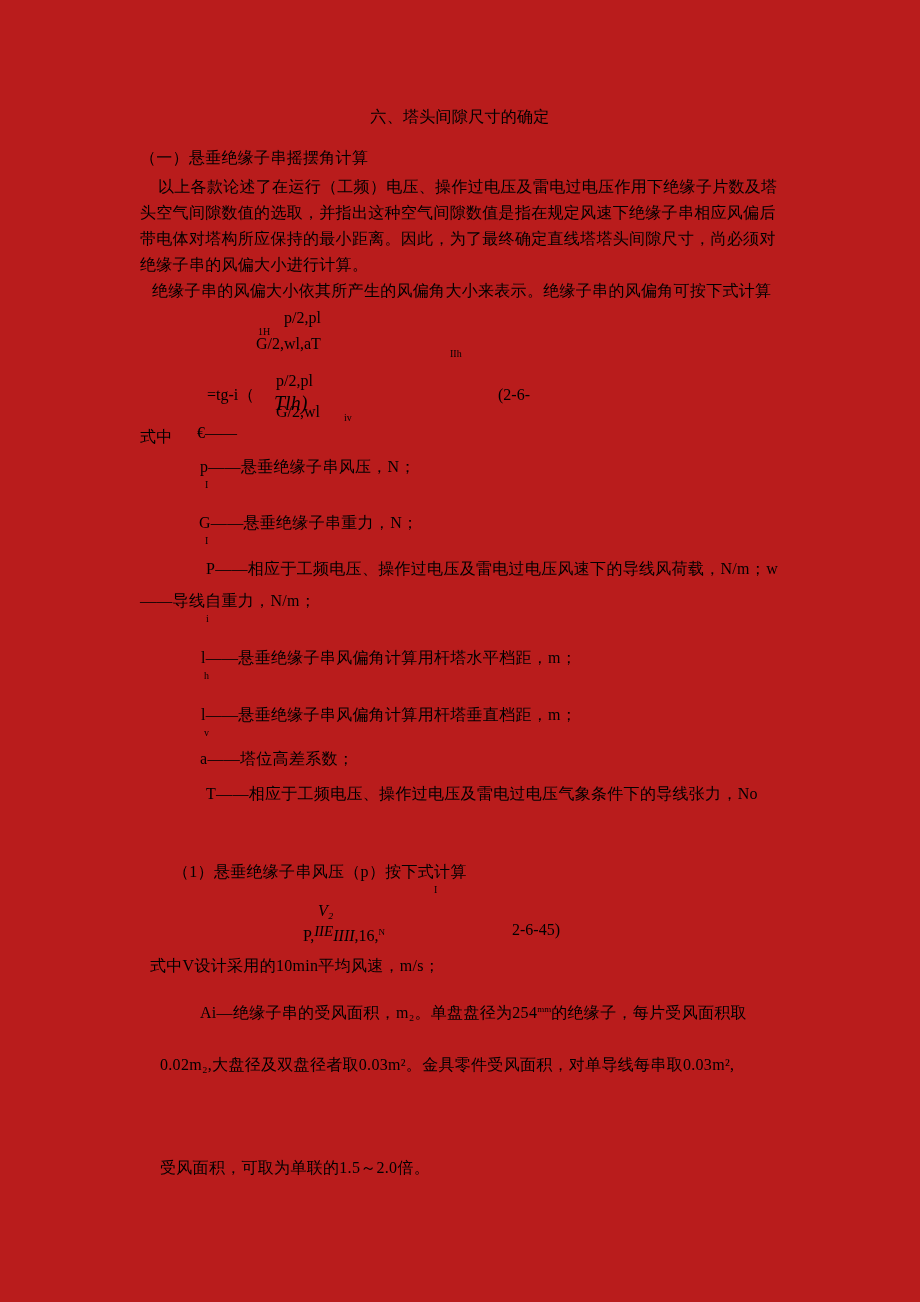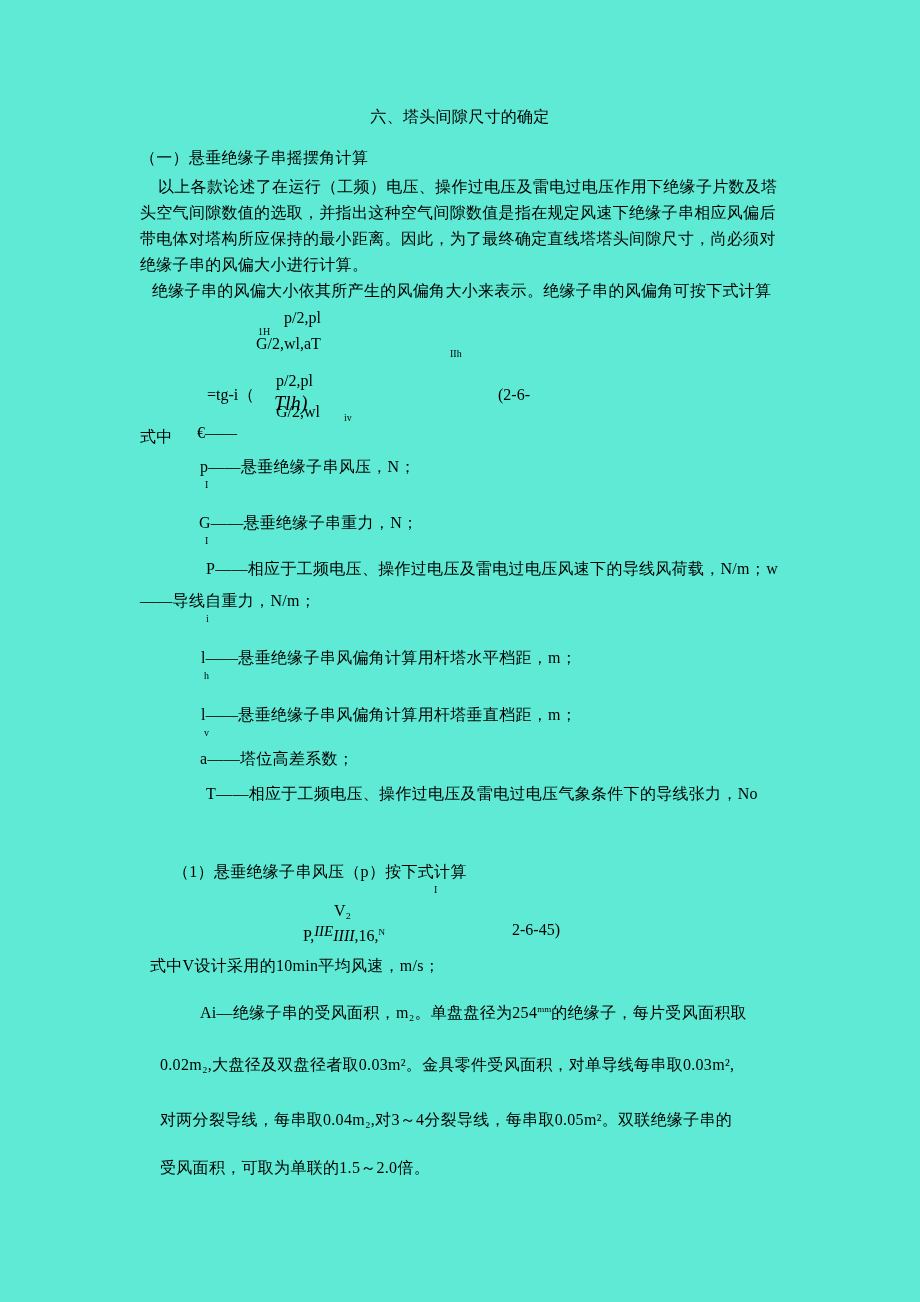--- a/index.html
+++ b/index.html
@@ -4,21 +4,21 @@
 <style>
   * { margin:0; padding:0; box-sizing:border-box; }
   html,body { background:#ffffff; }
   body {
     width:920px; height:1302px;
     font-family:"Liberation Serif","DejaVu Serif",serif;
     color:#000;
   }
   .page {
     position:relative; width:920px; height:1302px;
-    background:#5eead4; overflow:hidden;
+    background:#b91c1c; overflow:hidden;
   }
   .ln {
     position:absolute;
     font-size:16px;
     line-height:1.25;
     letter-spacing:0.3px;
     white-space:nowrap;
   }
   .center { left:0; width:920px; text-align:center; }
   .small { font-size:10px; letter-spacing:0; }
@@ -76,24 +76,23 @@
   <div class="ln small" style="left:204px; top:727px;">v</div>
 
   <div class="ln" style="left:200px; top:749px;"><span>a</span><span>——塔位高差系数；</span></div>
 
   <div class="ln" style="left:206px; top:784px;"><span>T</span><span>——相应于工频电压、操作过电压及雷电过电压气象条件下的导线张力，No</span></div>
 
 
   <div class="ln" style="left:173px; top:862px;">（1）悬垂绝缘子串风压（p）按下式计算</div>
   <div class="ln small" style="left:434px; top:884px;">I</div>
 
-  <div class="ln frag" style="left:334px; top:901px;">V₂</div>
+  <div class="ln frag" style="left:318px; top:901px;font-style:italic;">V₂</div>
   <div class="ln frag" style="left:303px; top:922px;"><span>P,</span><span class="supi">IIE</span><span class="midital">IIII</span><span>,16,</span><span class="sup">N</span></div>
   <div class="ln frag" style="left:512px; top:920px;">2-6-45)</div>
 
   <div class="ln" style="left:150px; top:956px;">式中V设计采用的10min平均风速，m/s；</div>
 
   <div class="ln" style="left:200px; top:1003px;"><span>Ai—绝缘子串的受风面积，m₂。单盘盘径为254</span><span class="sup">mm</span><span>的绝缘子，每片受风面积取</span></div>
   <div class="ln" style="left:160px; top:1055px;">0.02m₂,大盘径及双盘径者取0.03m²。金具零件受风面积，对单导线每串取0.03m²,</div>
-  <div class="ln" style="left:160px; top:1110px;">对两分裂导线，每串取0.04m₂,对3～4分裂导线，每串取0.05m²。双联绝缘子串的</div>
   <div class="ln" style="left:160px; top:1158px;">受风面积，可取为单联的1.5～2.0倍。</div>
 
 </div>
 
 </body></html>

